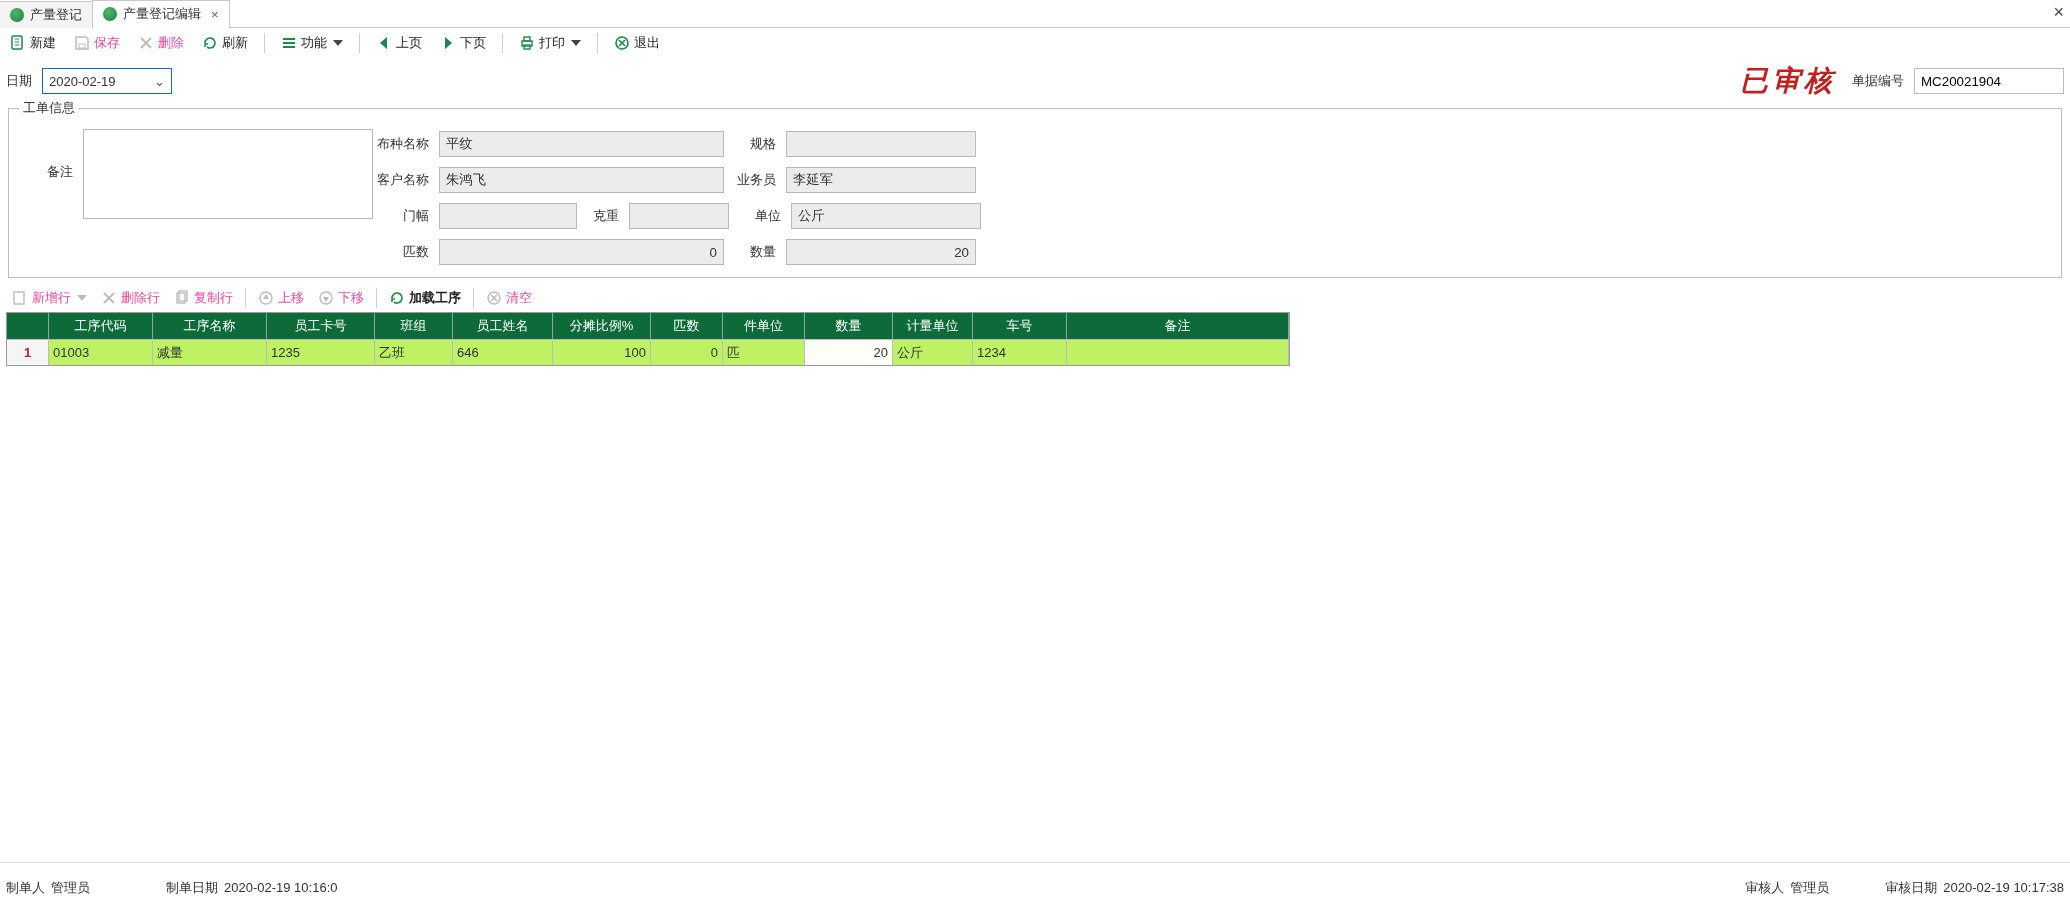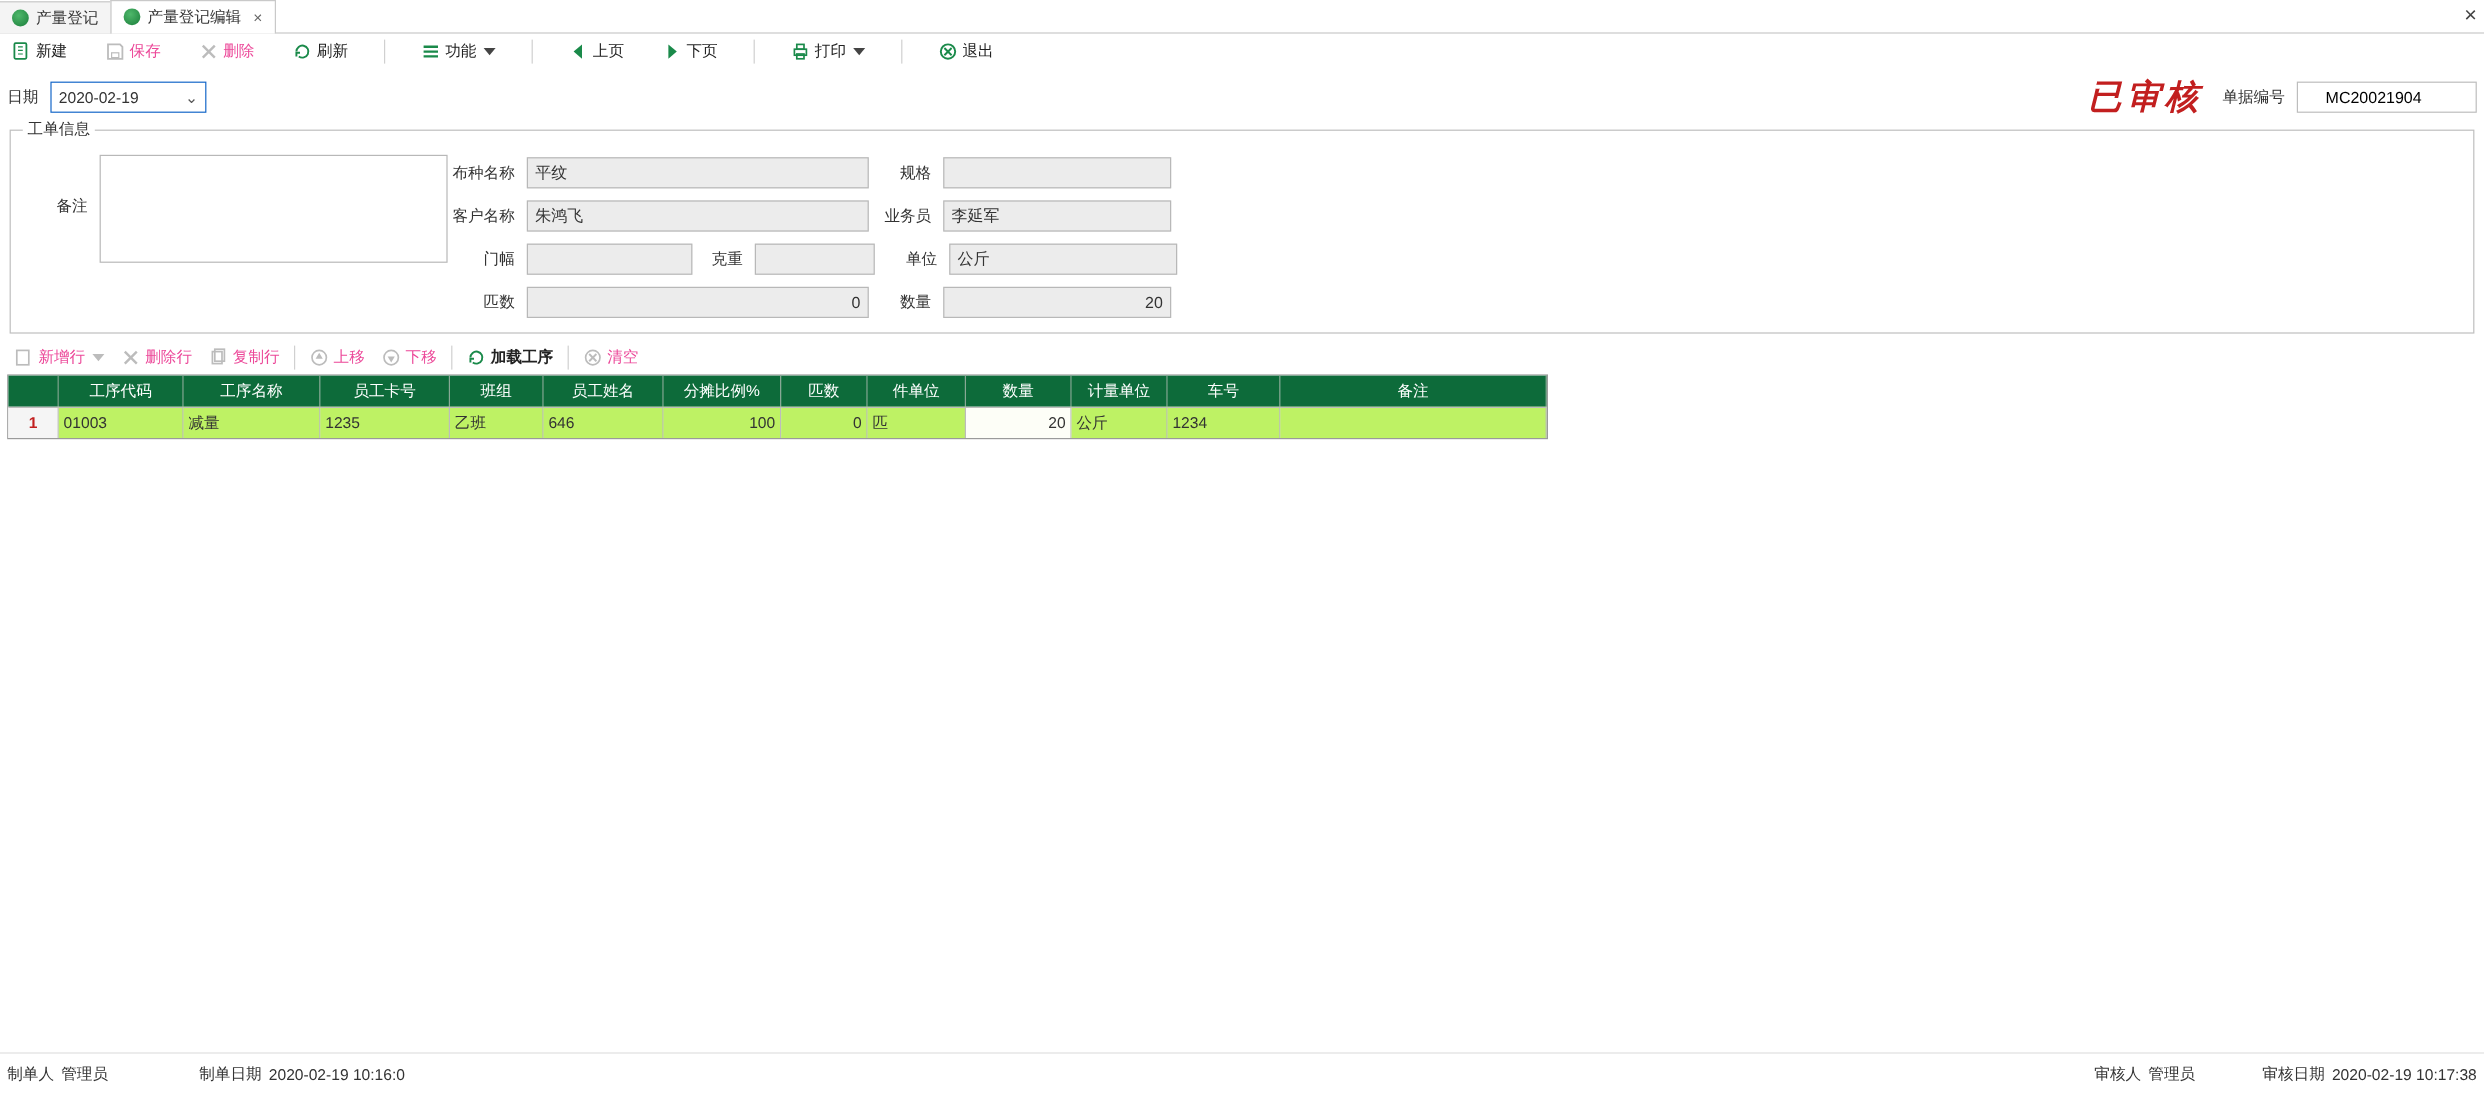--- a/index.html
+++ b/index.html
@@ -30,21 +30,21 @@
     background: radial-gradient(circle at 40% 35%, #4fb86b, #1a7d3a);
     display: inline-block;
   }
   .tab .close { margin-left: 4px; color: #666; }
   .tabs-close-all {
     position: absolute; right: 6px; top: 2px; font-size: 18px; color: #444; cursor: pointer;
   }
 
   
   .toolbar {
-    display: flex; align-items: center; height: 30px; gap: 20px;
+    display: flex; align-items: center; height: 30px; gap: 6px;
     padding: 0 4px;
   }
   .tb-btn {
     display: flex; align-items: center; gap: 4px; padding: 2px 6px;
     border-radius: 3px; cursor: pointer; color: #222;
   }
   .tb-btn.disabled { color: #ec4899; cursor: default; }
   .tb-sep { width: 1px; height: 20px; background: #d0d0d0; margin: 0 4px; }
   .ico { display: inline-flex; align-items: center; justify-content: center; width: 16px; height: 16px; }
   .ico svg { width: 16px; height: 16px; }
@@ -60,21 +60,21 @@
   .date-ctl {
     width: 130px; height: 26px; border: 1px solid #1467c8; display:flex; align-items:center; padding:0 6px;
     justify-content: space-between; background:#fff;
   }
   .spacer { flex: 1; }
   .approved {
     color: #c21f1f; font-family: "STKaiti","KaiTi",serif; font-size: 28px; font-weight: bold;
     font-style: italic; letter-spacing: 4px; margin-right: 6px;
   }
   .doc-no-input {
-    width: 150px; height: 26px; border: 1px solid #bdbdbd; padding: 0 23px; background:#fff;
+    width: 150px; height: 26px; border: 1px solid #bdbdbd; padding: 0 6px; background:#fff;
   }
 
   
   .fieldset {
     margin: 4px 8px 6px 8px; border: 1px solid #bfbfbf; padding: 20px 8px 10px 8px; position:relative;
   }
   .fieldset > .legend {
     position: absolute; top: -10px; left: 10px; background: #fff; padding: 0 4px; font-size: 13px;
   }
   .form-grid { display:flex; gap: 0; }
@@ -117,21 +117,21 @@
   .grow .gc.rownum {
     background:#f5f5f5; color:#c21f1f; font-weight:bold; justify-content:center; width:42px;
   }
   .grow .gc.editcell { background:#fdfef7; }
   .w-code{width:104px}.w-name{width:114px}.w-card{width:108px}.w-team{width:78px}
   .w-emp{width:100px}.w-pct{width:98px}.w-pcs{width:72px}.w-punit{width:82px}
   .w-qty{width:88px}.w-munit{width:80px}.w-car{width:94px}.w-remark{width:222px}
 
   
   .footer {
-    height: 35px; display:flex; flex-direction:column; justify-content:center;
+    height: 50px; display:flex; flex-direction:column; justify-content:center;
     border-top: 1px solid #e0e0e0; padding: 2px 6px;
   }
   .footer-row { display:flex; gap: 16px; font-size:13px; align-items:center; }
   .footer-row .seg { display:flex; gap:6px; align-items:center; }
   .footer-row .seg .lab { color:#333; }
   .footer-row.second { font-size:12px; color:#222; }
 </style>
 </head>
 <body>
 

